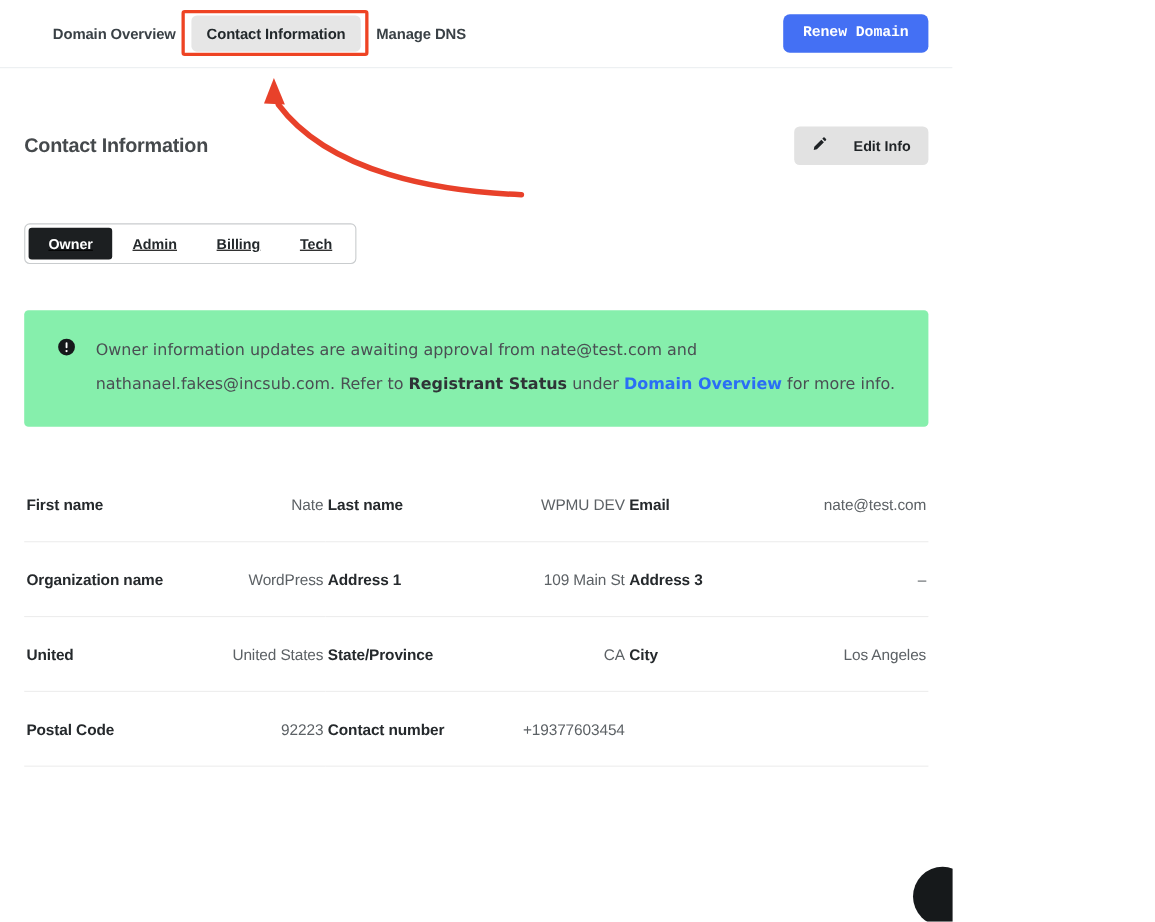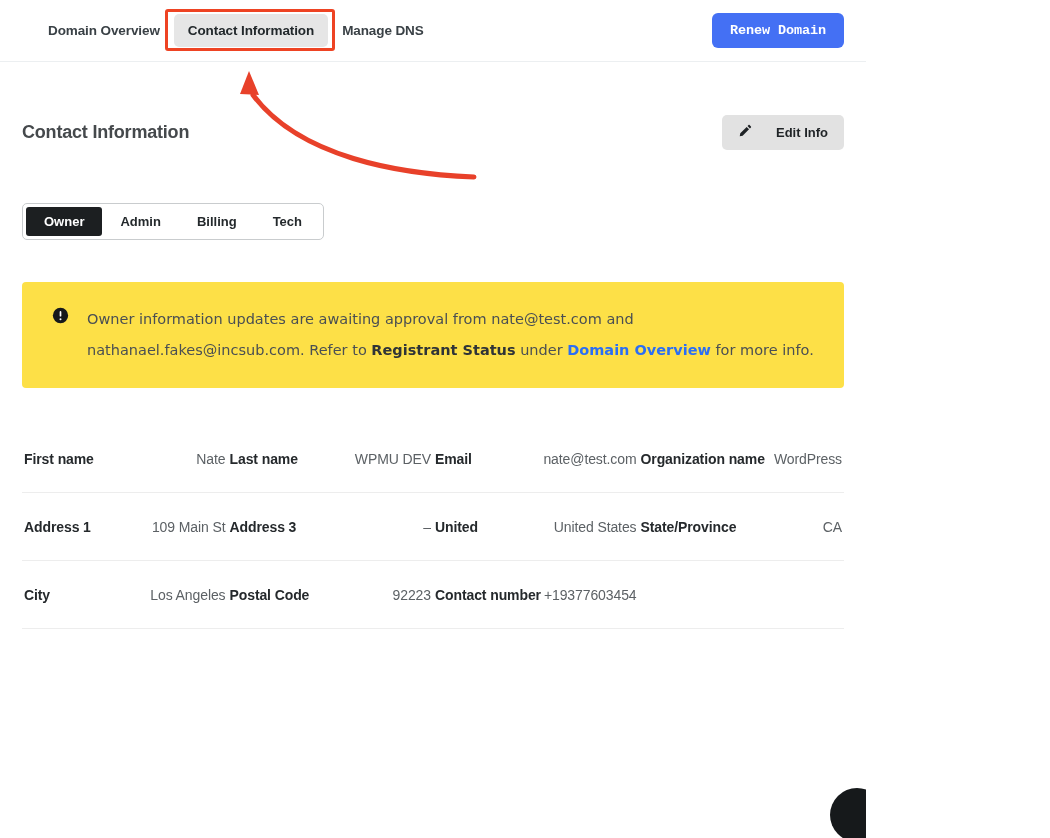--- a/index.html
+++ b/index.html
@@ -102,58 +102,59 @@
   .pencil-ico { display: block; }
 
   
   .seg-wrap {
     margin-top: 53px;
     display: inline-flex;
     border: 1px solid #c9ccce;
     border-radius: 5px;
     padding: 3px;
     background: #ffffff;
+    text-decoration: underline;
   }
   .seg-btn {
     font-size: 13px;
     font-weight: bold;
     color: #24292c;
     padding: 7px 18px;
     border-radius: 3px;
     cursor: pointer;
     background: transparent;
     white-space: nowrap;
   }
   .seg-btn.active { background: #1c1f21; color: #ffffff; }
 
   
   .notice {
     margin-top: 42px;
-    background: #fde047;
+    background: #86efac;
     border-radius: 4px;
     padding: 22px 26px 22px 30px;
     display: flex;
     gap: 18px;
     align-items: flex-start;
   }
   .notice-ico { flex: 0 0 auto; margin-top: 3px; }
   .notice-txt {
     font-size: 14.5px;
     color: #4a4f53;
     line-height: 31px;
     font-family: "DejaVu Sans", sans-serif;
   }
   .notice-txt b { color: #2f3437; font-weight: bold; }
   .notice-txt a { color: #2a6ef5; font-weight: bold; text-decoration: none; }
 
   
   .grid {
     margin-top: 37px;
     display: grid;
-    grid-template-columns: 1fr 1fr 1fr 1fr;
+    grid-template-columns: 1fr 1fr 1fr;
   }
   .cell {
     display: flex;
     align-items: center;
     justify-content: space-between;
     height: 68px;
     border-bottom: 1px solid #ededed;
     padding: 0 2px;
   }
   .cell.blank { border-bottom: 1px solid #ededed; }

